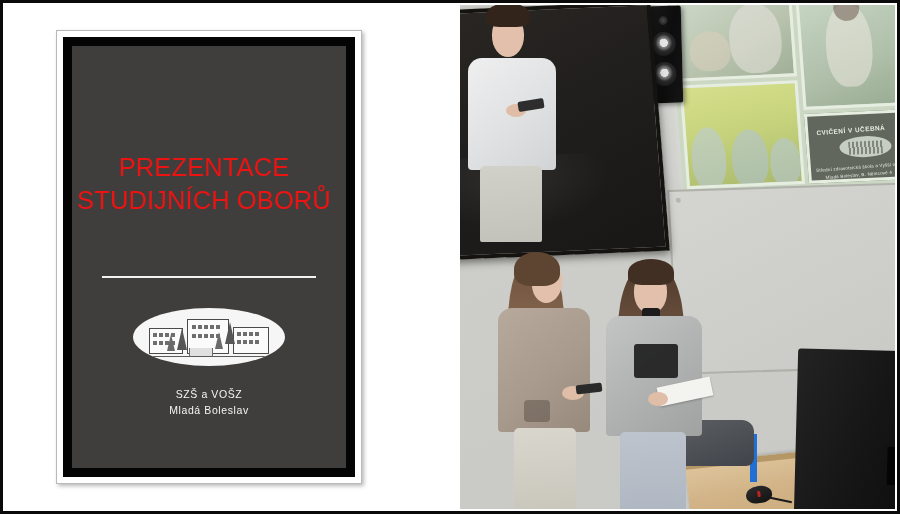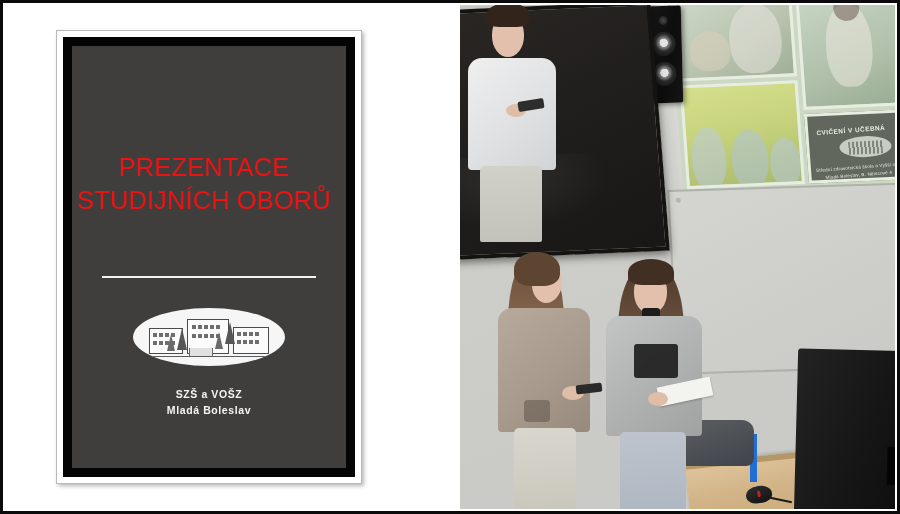--- a/index.html
+++ b/index.html
@@ -152,21 +152,21 @@
     border-right: 1px solid #6a6a6a;
   }
 
   
   #slide-footer {
     position: absolute;
     top: 340px; left: 0; right: 0;
     text-align: center;
     color: #f4f4f4;
     font-size: 10.5px;
-    font-weight: bold;
+    font-weight: normal;
     line-height: 1.55;
     letter-spacing: 0.6px;
     white-space: pre-line;
   }
 
   
   #photo {
     position: absolute;
     right: 0; top: 0;
     width: 440px; height: 514px;

